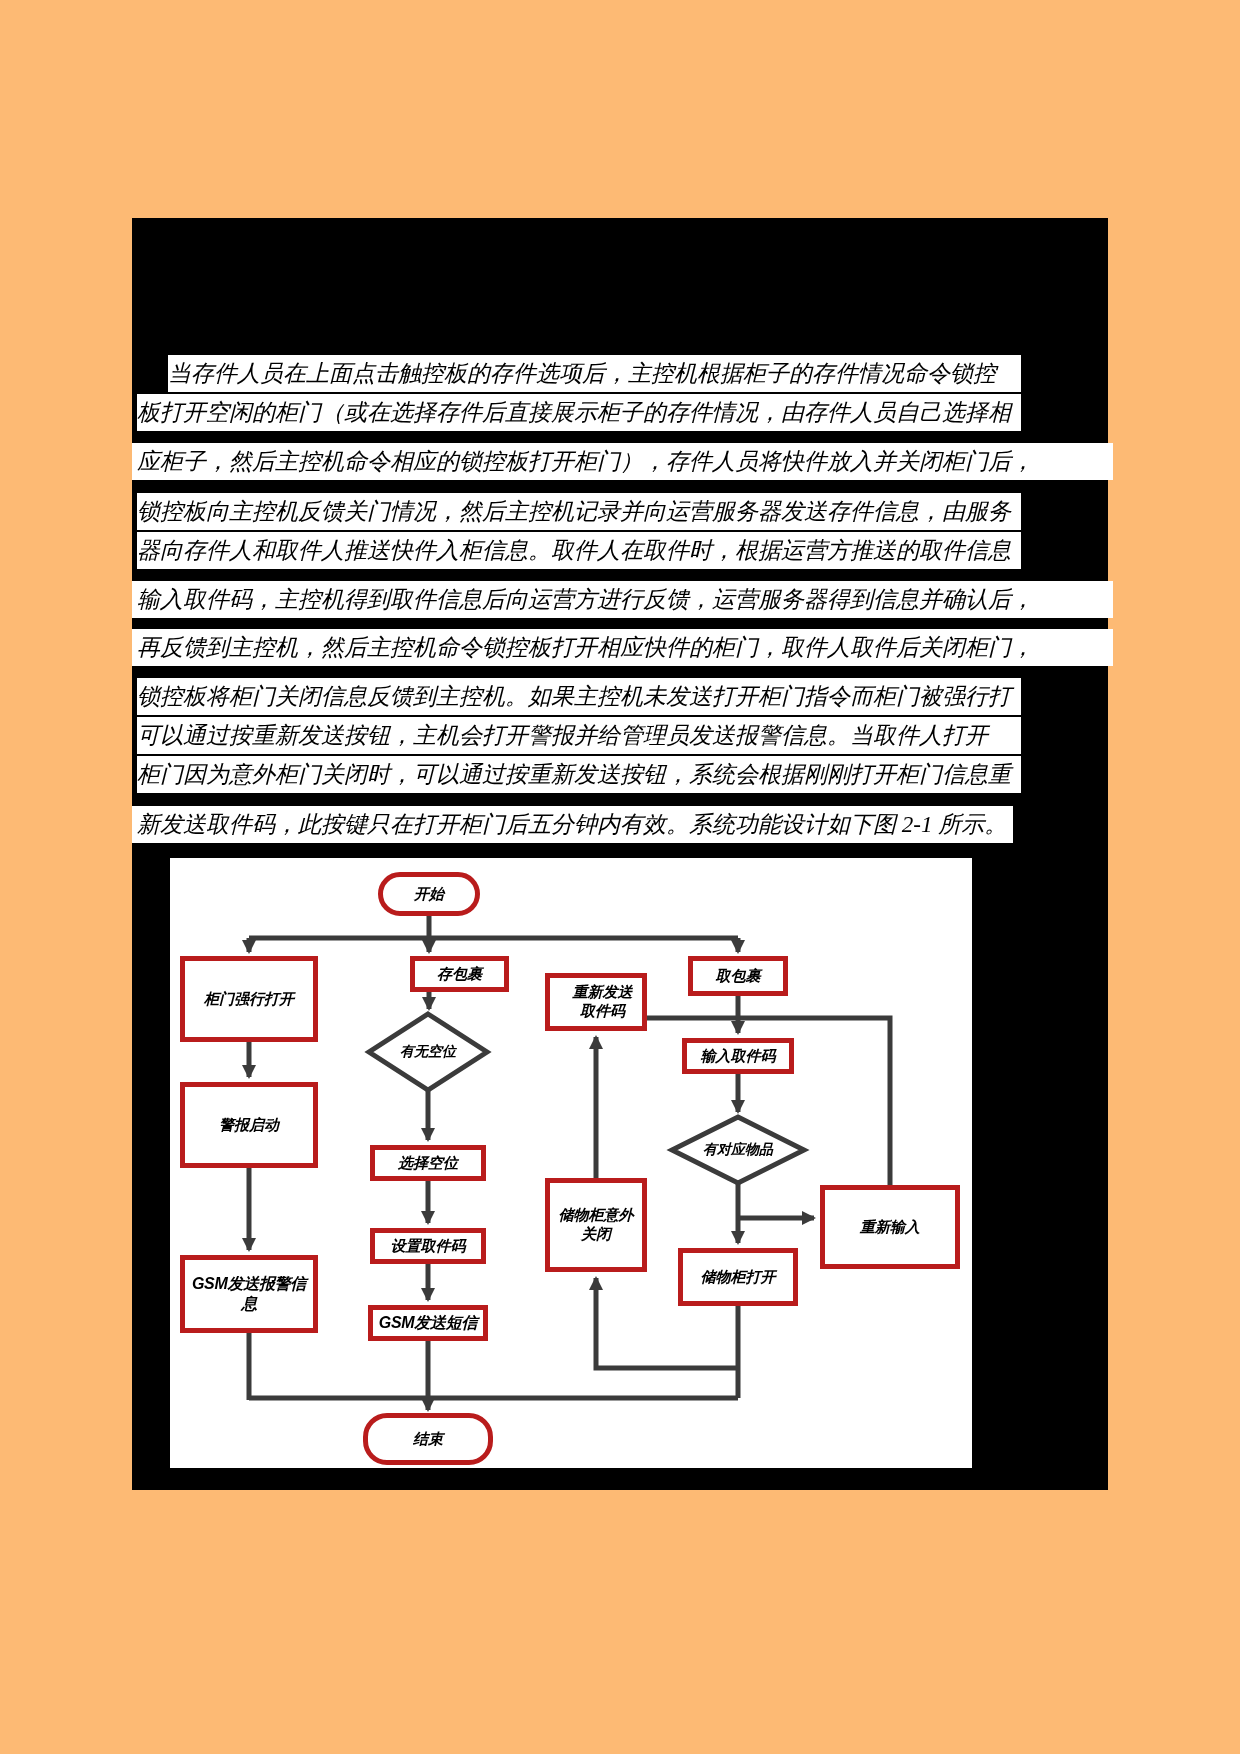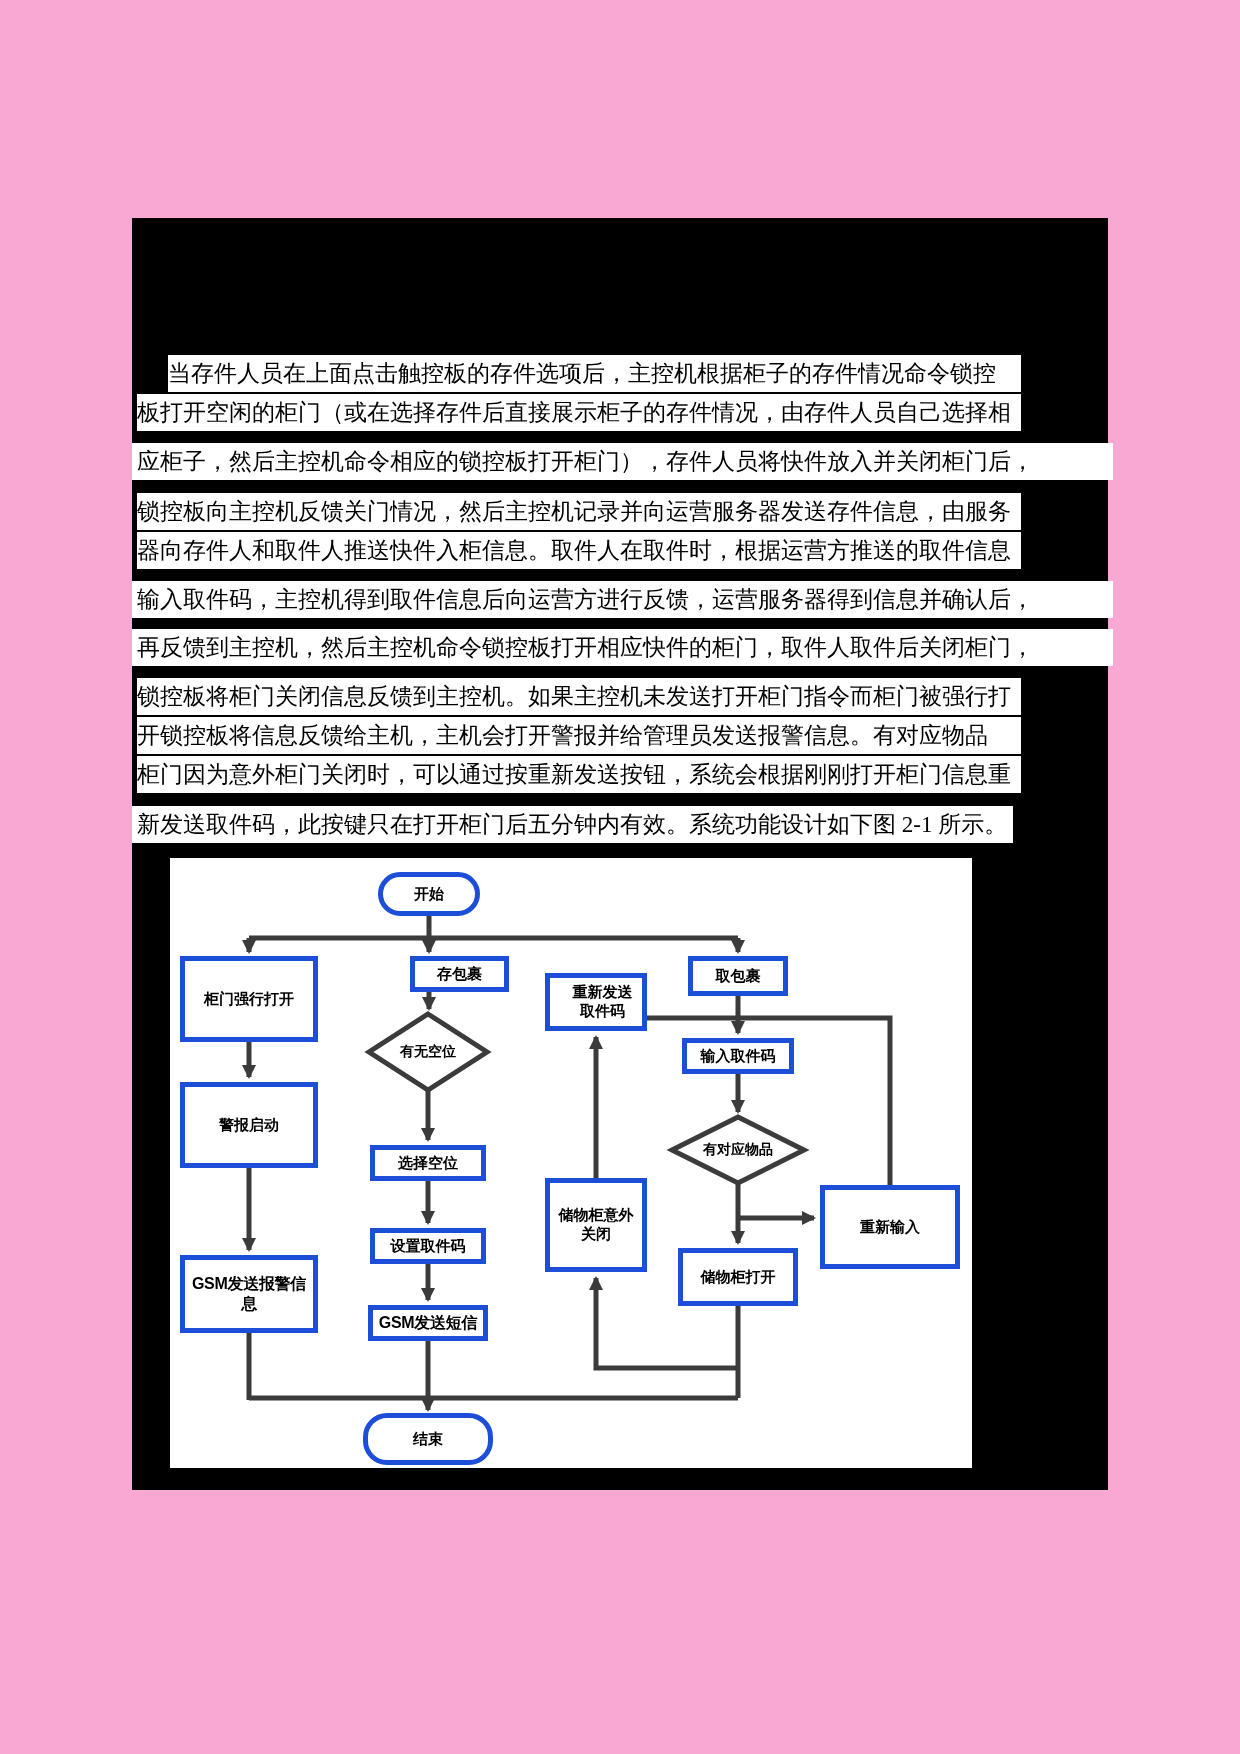--- a/index.html
+++ b/index.html
@@ -1,26 +1,26 @@
 <!DOCTYPE html>
 <html><head>
 <meta charset="utf-8">
 <style>
   html,body{margin:0;padding:0;background:#e8e8e8;}
-  .page{position:relative;width:1240px;height:1754px;background:#f9a8d4;margin:0 auto;
-        font-family:"Liberation Serif","DejaVu Serif",serif;overflow:hidden;}
+  .page{position:relative;width:1240px;height:1754px;background:#fdba74;margin:0 auto;
+        font-family:"Liberation Serif","DejaVu Serif",serif;overflow:hidden;font-style:italic;}
   .scan{position:absolute;left:132px;top:218px;width:976px;height:1272px;background:#000000;}
   .redacted{position:absolute;left:0;top:0;width:976px;height:134px;background:#000000;}
   .pline{position:absolute;height:37px;background:#ffffff;color:#000000;
          font-size:23px;line-height:37px;white-space:nowrap;overflow:hidden;
          font-family:"Liberation Serif","DejaVu Serif",serif;}
   
   .figpanel{position:absolute;left:38px;top:640px;width:802px;height:610px;background:#ffffff;}
   .edges{position:absolute;left:0;top:0;}
-  .fnode{position:absolute;box-sizing:border-box;border:5px solid #1d4ed8;background:#ffffff;
+  .fnode{position:absolute;box-sizing:border-box;border:5px solid #b91c1c;background:#ffffff;
          display:flex;align-items:center;justify-content:center;text-align:center;
          color:#000;font-family:"Liberation Sans","DejaVu Sans",sans-serif;
          font-weight:bold;font-size:15px;line-height:1.25;padding:0 3px;}
   .fstad{border-radius:24px;}
   .fdlabel{position:absolute;display:flex;align-items:center;justify-content:center;
            text-align:center;color:#000;font-family:"Liberation Sans","DejaVu Sans",sans-serif;
            font-weight:bold;font-size:14px;}
   .sm{font-size:16px;letter-spacing:-0.3px;}
 </style>
 </head>
@@ -32,21 +32,21 @@
     <div class="redacted"></div>
 
     <div class="pline" style="left:36px;top:137px;width:853px;">当存件人员在上面点击触控板的存件选项后，主控机根据柜子的存件情况命令锁控</div>
     <div class="pline" style="left:5px;top:176px;width:884px;">板打开空闲的柜门（或在选择存件后直接展示柜子的存件情况，由存件人员自己选择相</div>
     <div class="pline" style="left:0;top:225px;width:976px;padding-left:5px;">应柜子，然后主控机命令相应的锁控板打开柜门），存件人员将快件放入并关闭柜门后，</div>
     <div class="pline" style="left:5px;top:275px;width:884px;">锁控板向主控机反馈关门情况，然后主控机记录并向运营服务器发送存件信息，由服务</div>
     <div class="pline" style="left:5px;top:314px;width:884px;">器向存件人和取件人推送快件入柜信息。取件人在取件时，根据运营方推送的取件信息</div>
     <div class="pline" style="left:0;top:363px;width:976px;padding-left:5px;">输入取件码，主控机得到取件信息后向运营方进行反馈，运营服务器得到信息并确认后，</div>
     <div class="pline" style="left:0;top:411px;width:976px;padding-left:5px;">再反馈到主控机，然后主控机命令锁控板打开相应快件的柜门，取件人取件后关闭柜门，</div>
     <div class="pline" style="left:5px;top:460px;width:884px;">锁控板将柜门关闭信息反馈到主控机。如果主控机未发送打开柜门指令而柜门被强行打</div>
-    <div class="pline" style="left:5px;top:499px;width:884px;">开锁控板将信息反馈给主机，主机会打开警报并给管理员发送报警信息。有对应物品</div>
+    <div class="pline" style="left:5px;top:499px;width:884px;">可以通过按重新发送按钮，主机会打开警报并给管理员发送报警信息。当取件人打开</div>
     <div class="pline" style="left:5px;top:538px;width:884px;">柜门因为意外柜门关闭时，可以通过按重新发送按钮，系统会根据刚刚打开柜门信息重</div>
     <div class="pline" style="left:0;top:588px;width:876px;padding-left:5px;">新发送取件码，此按键只在打开柜门后五分钟内有效。系统功能设计如下图 2-1 所示。</div>
 
     <div class="figpanel">
       <svg class="edges" width="802" height="610" viewBox="0 0 802 610">
         <defs>
           <marker id="ah" markerUnits="userSpaceOnUse" markerWidth="16" markerHeight="16" refX="13" refY="8" orient="auto">
             <path d="M1,1 L15,8 L1,15 Z" fill="#3b3b3b"></path>
           </marker>
         </defs>

